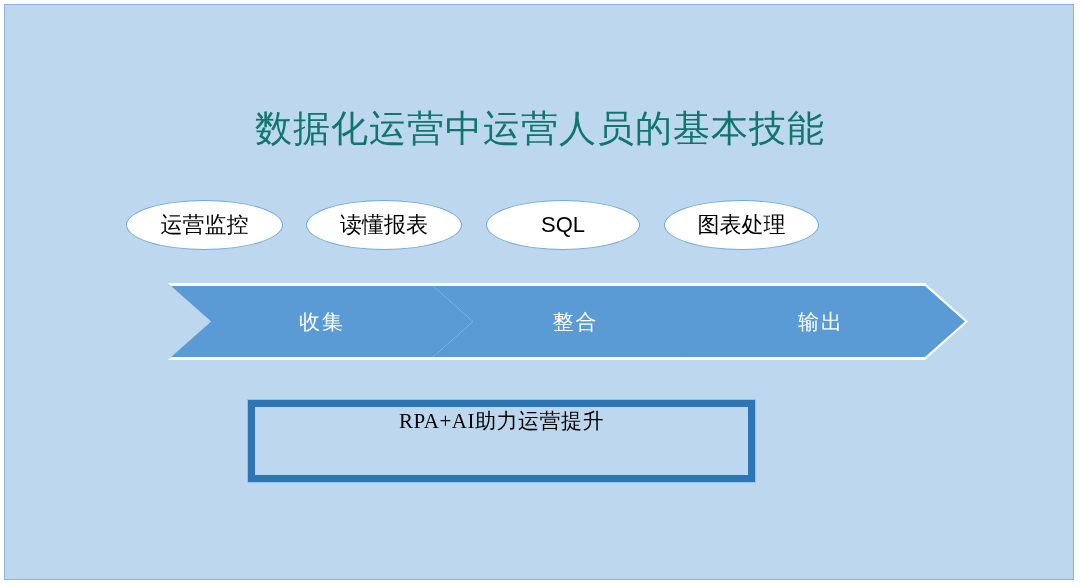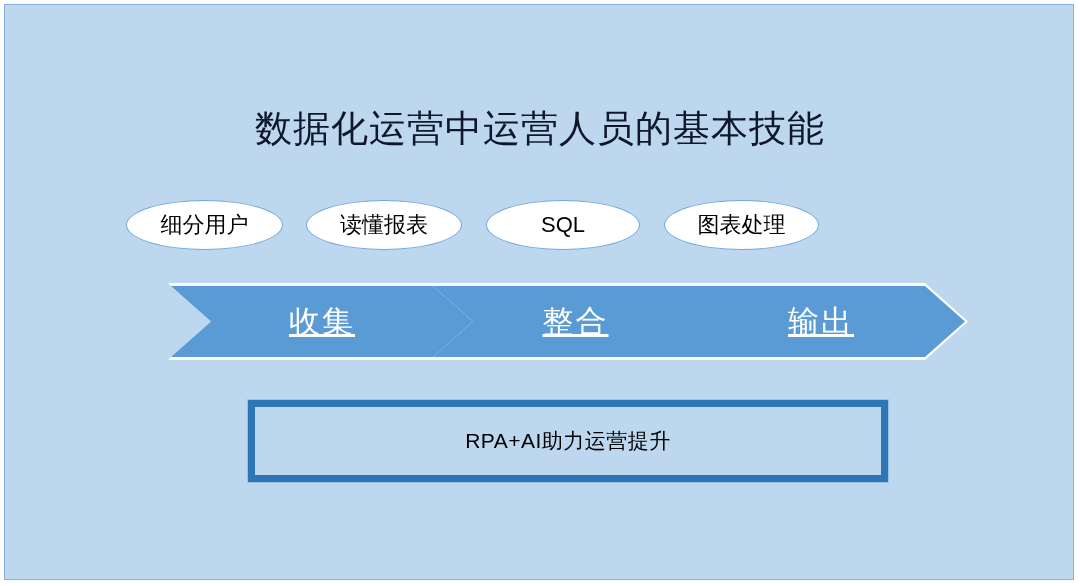--- a/index.html
+++ b/index.html
@@ -29,21 +29,21 @@
 
   
   #title {
     position: absolute;
     left: 0;
     top: 101px;
     width: 1070px;
     text-align: center;
     font-size: 37px;
     line-height: 46px;
-    color: #0f172a;
+    color: #0f766e;
     letter-spacing: 1px;
     white-space: nowrap;
   }
 
   
   #skill-row {
     position: absolute;
     left: 0;
     top: 195px;
     width: 1070px;
@@ -76,72 +76,71 @@
   }
   .chevron {
     position: absolute;
     top: 0;
     height: 71px;
     background: #5B9BD5;
     display: flex;
     align-items: center;
     justify-content: center;
     color: #FFFFFF;
-    font-size: 31px;
+    font-size: 21px;
     letter-spacing: 2px;
     white-space: nowrap;
     box-sizing: border-box;
     
     clip-path: polygon(0% 0%, calc(100% - 40px) 0%, 100% 50%, calc(100% - 40px) 100%, 0% 100%, 40px 50%);
-    text-decoration: underline;
   }
   .chevron.first {
     clip-path: polygon(0% 0%, calc(100% - 40px) 0%, 100% 50%, calc(100% - 40px) 100%, 0% 100%, 40px 50%);
   }
   
   .chevron-outline {
     position: absolute;
     top: -3px;
     height: 77px;
     background: #FFFFFF;
     clip-path: polygon(0% 0%, calc(100% - 43px) 0%, 100% 50%, calc(100% - 43px) 100%, 0% 100%, 43px 50%);
   }
 
   
   #bottom-box {
     position: absolute;
     left: 243px;
     top: 395px;
-    width: 640px;
+    width: 507px;
     height: 82px;
     box-sizing: border-box;
     border: 7px solid #2E75B6;
     outline: 1px solid #9CC2E5;
     background: transparent;
     display: flex;
-    align-items: center;
     justify-content: center;
+    font-family: Liberation Serif, serif;
   }
   #bottom-box-label {
     font-size: 21px;
     color: #000000;
     white-space: nowrap;
     letter-spacing: 0.5px;
   }
 </style>
 </head>
 <body>
 
 <div id="slide">
 
   <div id="title">数据化运营中运营人员的基本技能</div>
 
   <div id="skill-row">
     <div class="ellipse" style="left:121px; width:157px;">
-      <span class="ell-label">细分用户</span>
+      <span class="ell-label">运营监控</span>
     </div>
     <div class="ellipse" style="left:301px; width:156px;font-family:Liberation Serif, serif;">
       <span class="ell-label">读懂报表</span>
     </div>
     <div class="ellipse" style="left:481px; width:154px;">
       <span class="ell-label">SQL</span>
     </div>
     <div class="ellipse" style="left:659px; width:155px;">
       <span class="ell-label">图表处理</span>
     </div>

